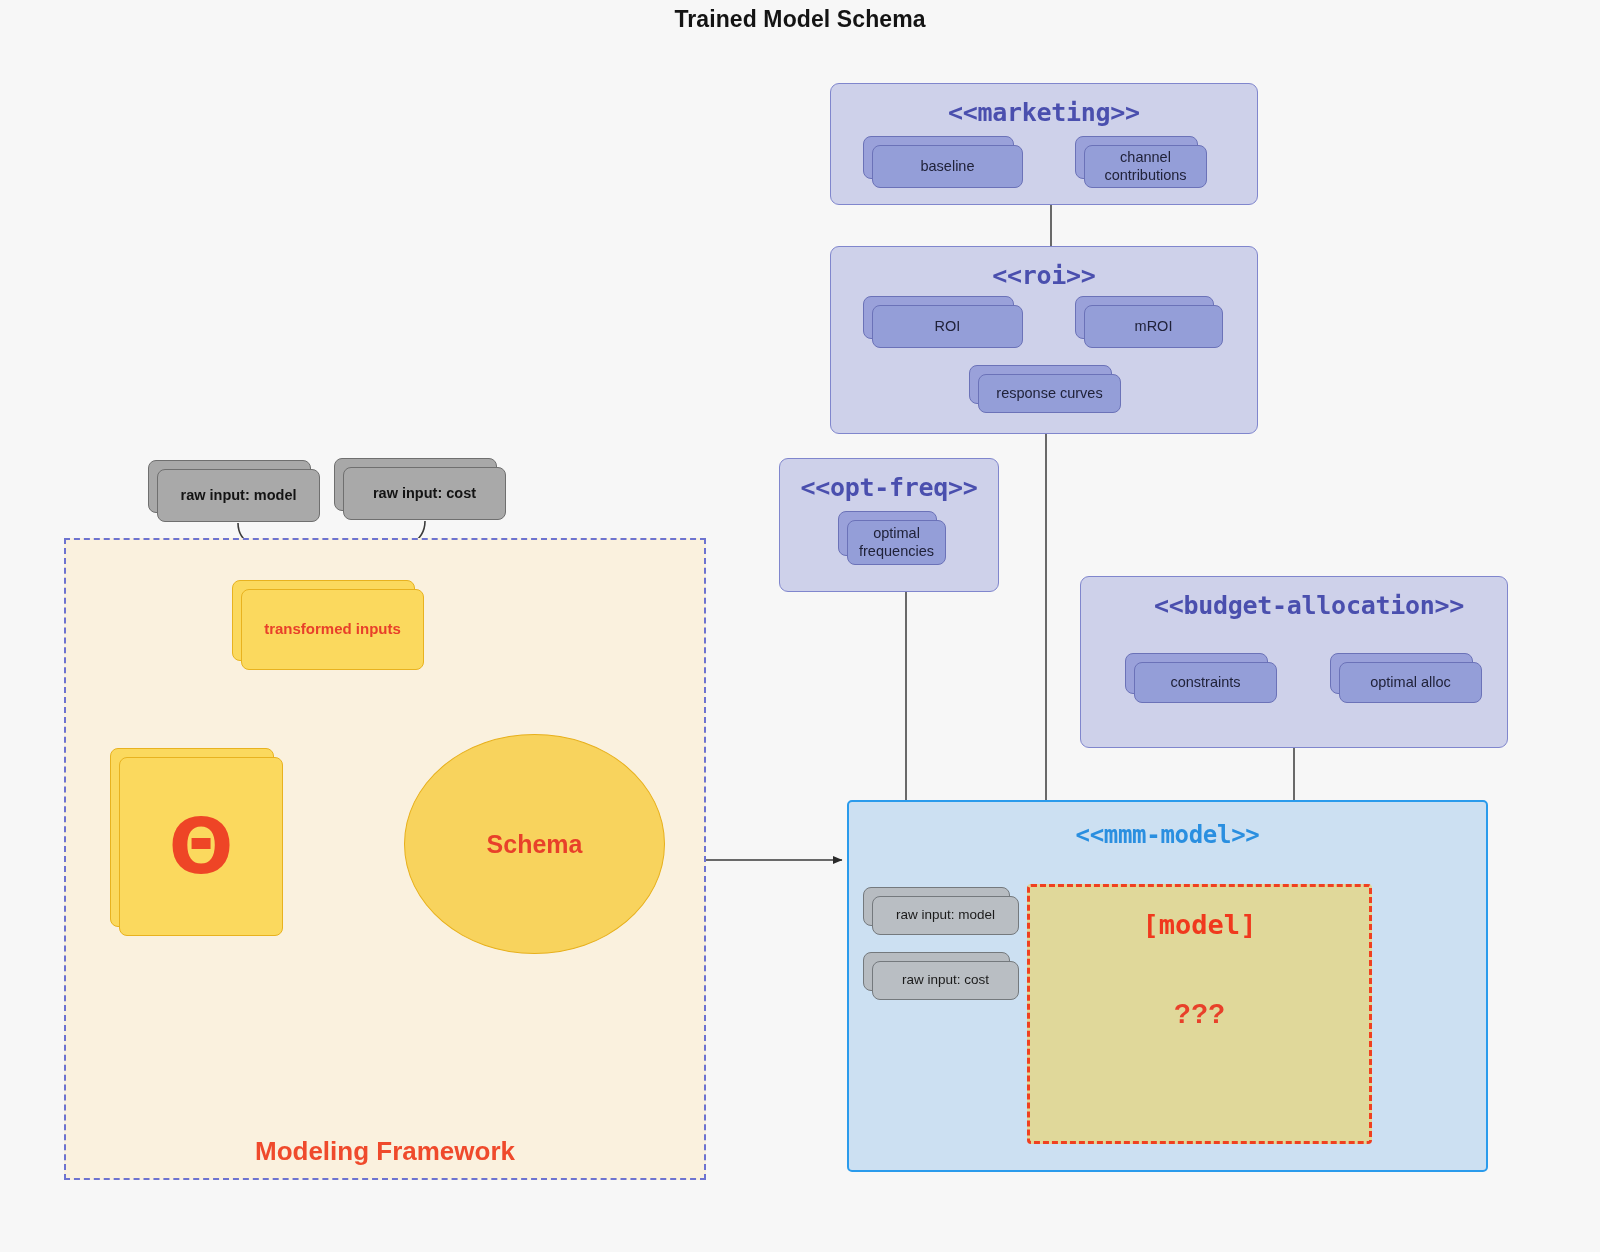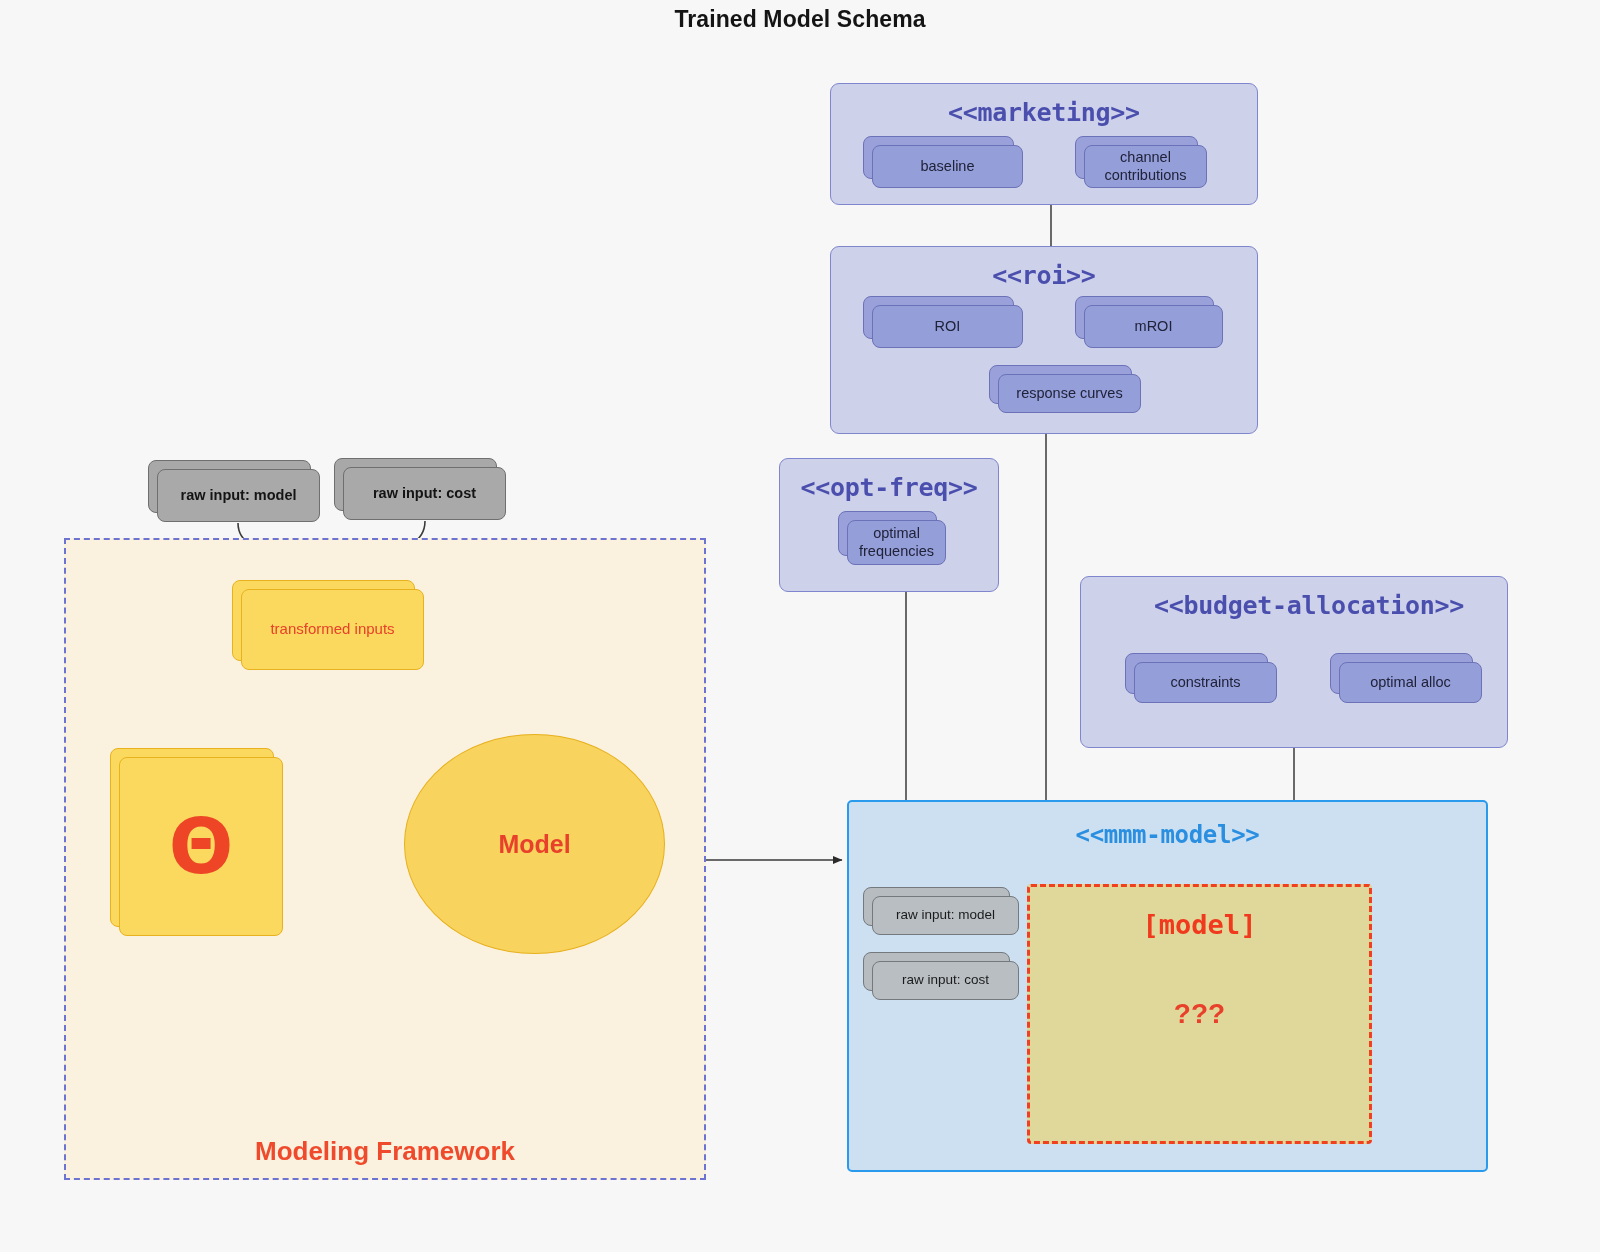--- a/index.html
+++ b/index.html
@@ -119,21 +119,21 @@
   .ynode .back {
     background: #fbd95e;
     border: 1.6px solid #e8b21f;
   }
   .ynode .front {
     background: #fbd95e;
     border: 1.6px solid #e8b21f;
   }
   .ynode .label {
     color: #e8402a;
-    font-weight: normal;
+    font-weight: bold;
     font-size: 15px;
   }
   .ynode-light .back { background: #f9dd7e; border: 1.6px solid #edc23b; }
   .ynode-light .front { background: #f9dd7e; border: 1.6px solid #edc23b; }
 
   .mono-lbl {
     font-family: "DejaVu Sans Mono", "Liberation Mono", monospace;
     font-size: 19px;
     font-weight: normal;
     color: #e8402a;
@@ -302,21 +302,21 @@
       </div>
     </div>
 
     <div class="node" style="left:244px; top:49px; width:148px; height:52px;">
       <div class="card back"></div>
       <div class="card front">
         <span class="label">mROI</span>
       </div>
     </div>
 
-    <div class="node" style="left:138px; top:118px; width:152px; height:48px;margin-left:20px;">
+    <div class="node" style="left:138px; top:118px; width:152px; height:48px;">
       <div class="card back"></div>
       <div class="card front">
         <span class="label">response curves</span>
       </div>
     </div>
   </div>
 
   <div class="pkg" style="left:779px; top:458px; width:220px; height:134px;">
     <div class="pkg-title">&lt;&lt;opt-freq&gt;&gt;</div>
 
@@ -396,16 +396,16 @@
 
   <div class="node ynode" style="left:110px; top:748px; width:173px; height:188px;">
     <div class="card back"></div>
     <div class="card front">
       <span class="theta-glyph">Θ</span>
     </div>
   </div>
 
 
   <div class="ellipse" style="left:404px; top:734px; width:261px; height:220px;">
-    <span class="label">Model</span>
+    <span class="label">Schema</span>
   </div>
 
 </div>
 
 </body></html>

